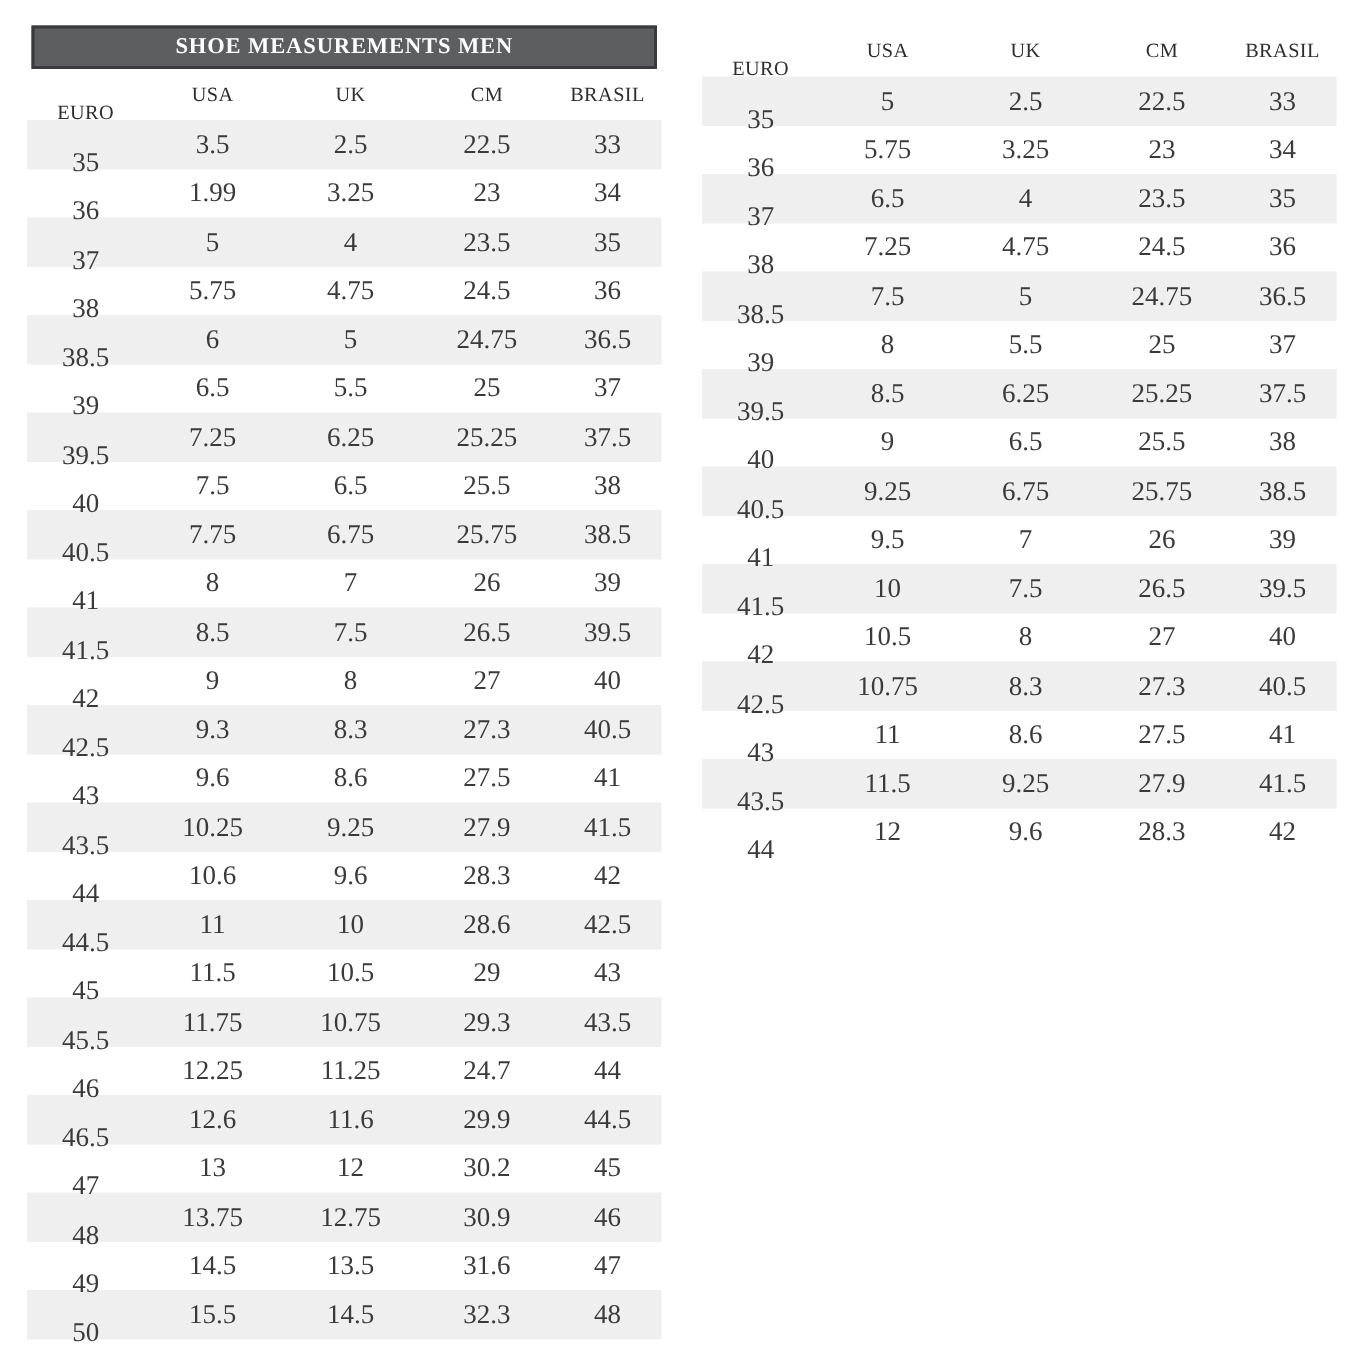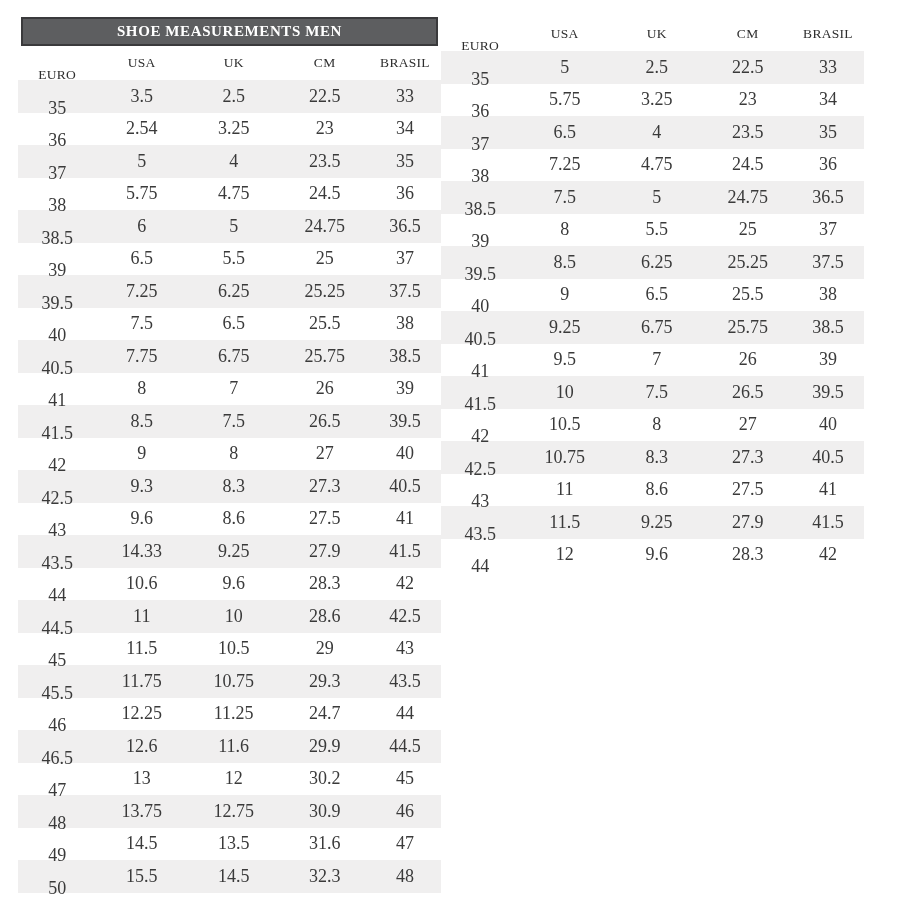--- a/index.html
+++ b/index.html
@@ -13,20 +13,21 @@
   * { box-sizing: border-box; }
   html, body {
     margin: 0; padding: 0;
     width: 913px; height: 910px;
     background: var(--page-bg);
     font-family: "Liberation Serif", serif;
     overflow: hidden;
   }
   .wrap {
     display: flex;
+    gap: 27px;
     padding: 17px 0 0 18px;
     align-items: flex-start;
   }
   .size-table { width: 423px; flex: 0 0 auto; }
   .title-bar {
     height: 29px;
     margin: 0 3px;
     background: var(--bar-bg);
     border: 2px solid var(--bar-border);
     color: var(--title-text);
@@ -80,21 +81,21 @@
     <div>
         <div class="row">
           <span class="cell c0">35</span>
           <span class="cell c1">3.5</span>
           <span class="cell c2">2.5</span>
           <span class="cell c3">22.5</span>
           <span class="cell c4">33</span>
         </div>
         <div class="row">
           <span class="cell c0">36</span>
-          <span class="cell c1">2.54</span>
+          <span class="cell c1">1.99</span>
           <span class="cell c2">3.25</span>
           <span class="cell c3">23</span>
           <span class="cell c4">34</span>
         </div>
         <div class="row">
           <span class="cell c0">37</span>
           <span class="cell c1">5</span>
           <span class="cell c2">4</span>
           <span class="cell c3">23.5</span>
           <span class="cell c4">35</span>
@@ -171,21 +172,21 @@
         </div>
         <div class="row">
           <span class="cell c0">43</span>
           <span class="cell c1">9.6</span>
           <span class="cell c2">8.6</span>
           <span class="cell c3">27.5</span>
           <span class="cell c4">41</span>
         </div>
         <div class="row">
           <span class="cell c0">43.5</span>
-          <span class="cell c1">14.33</span>
+          <span class="cell c1">10.25</span>
           <span class="cell c2">9.25</span>
           <span class="cell c3">27.9</span>
           <span class="cell c4">41.5</span>
         </div>
         <div class="row">
           <span class="cell c0">44</span>
           <span class="cell c1">10.6</span>
           <span class="cell c2">9.6</span>
           <span class="cell c3">28.3</span>
           <span class="cell c4">42</span>

